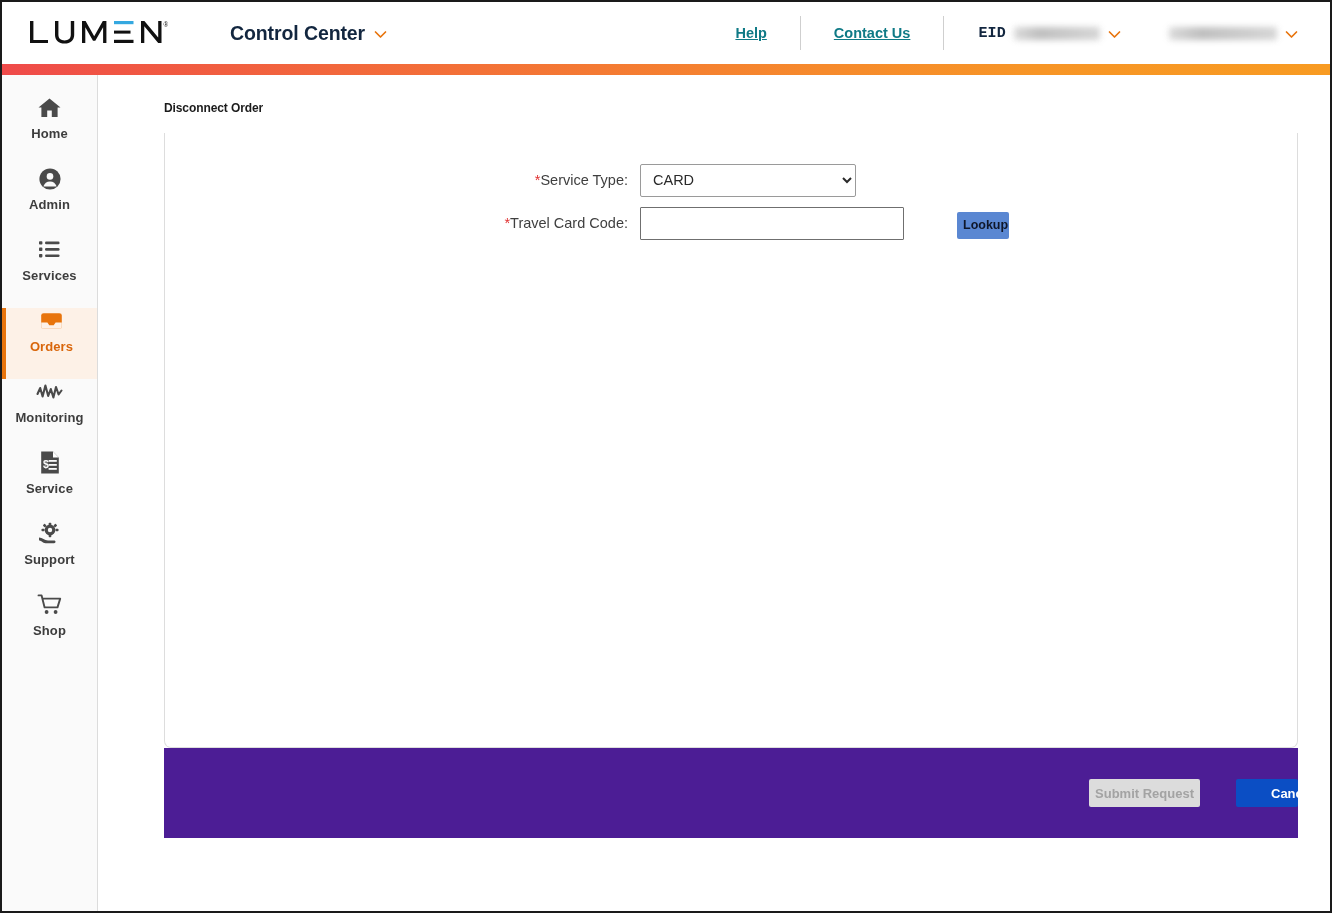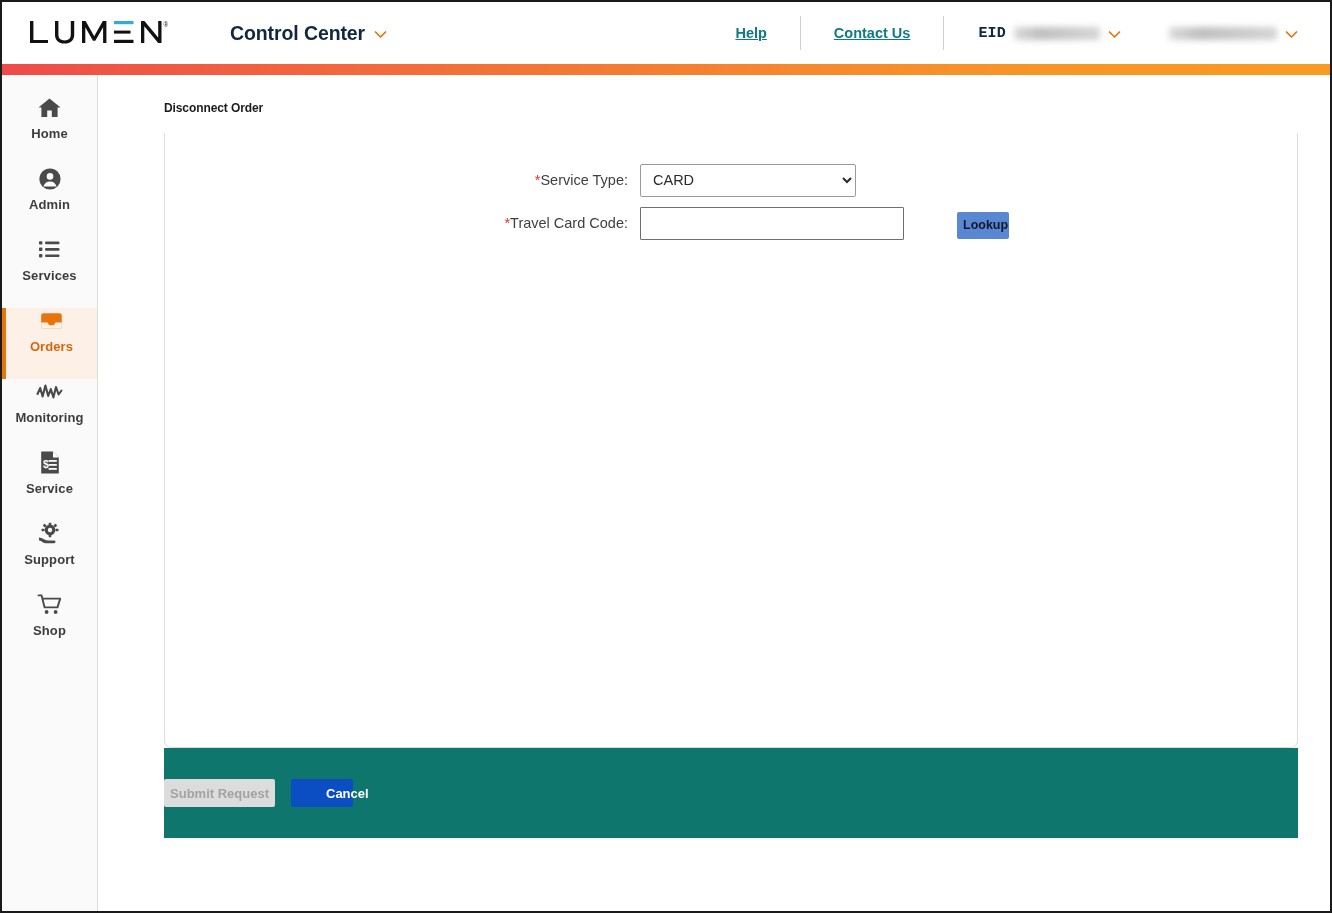--- a/index.html
+++ b/index.html
@@ -251,25 +251,25 @@
     border: none;
     border-radius: 2px;
     cursor: pointer;
     font-family: "Liberation Sans", sans-serif;
   }
 
   
   .action-bar {
     width: 1134px;
     height: 90px;
-    background: #0f766e;
-    display: flex;
-    align-items: center;
-    justify-content: flex-start;
-    gap: 16px;
+    background: #4c1d95;
+    display: flex;
+    align-items: center;
+    justify-content: flex-end;
+    gap: 36px;
   }
   .btn {
     font-family: "Liberation Sans", sans-serif;
     font-size: 13px;
     font-weight: bold;
     border: none;
     border-radius: 2px;
     cursor: pointer;
   }
   .btn-submit {

